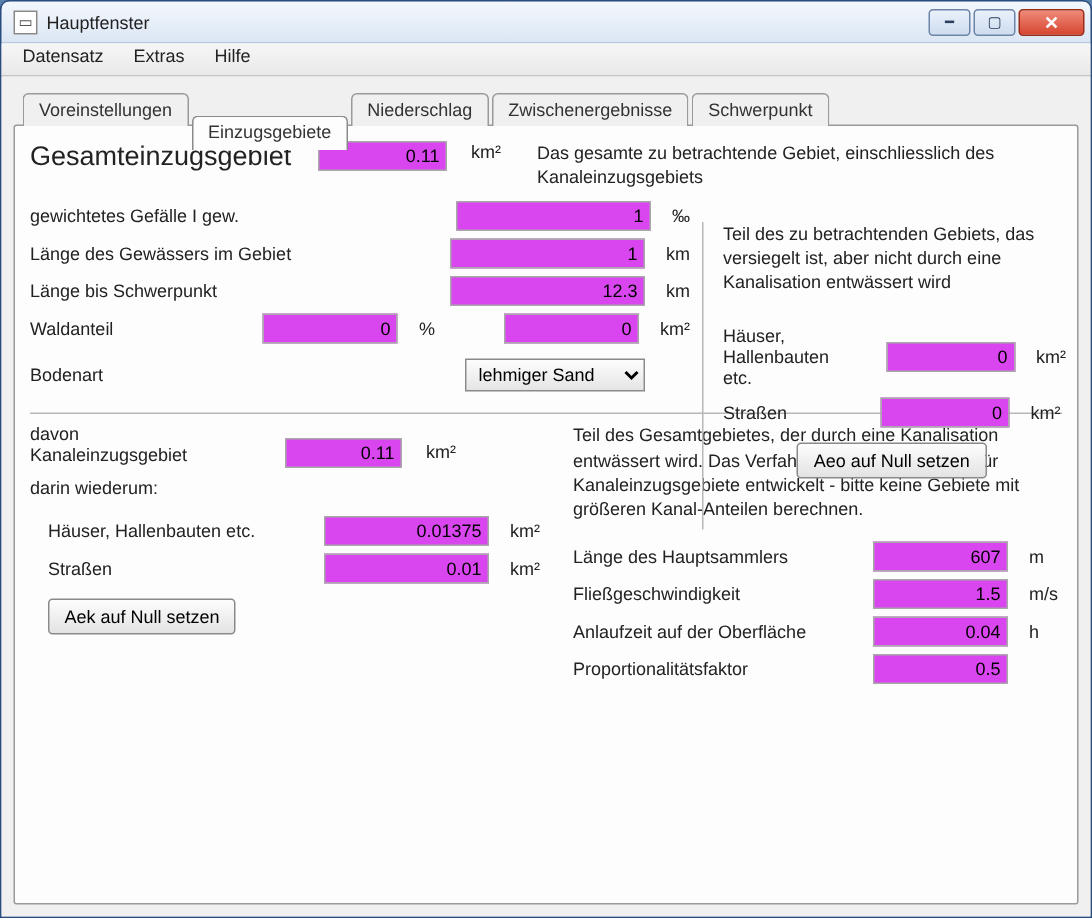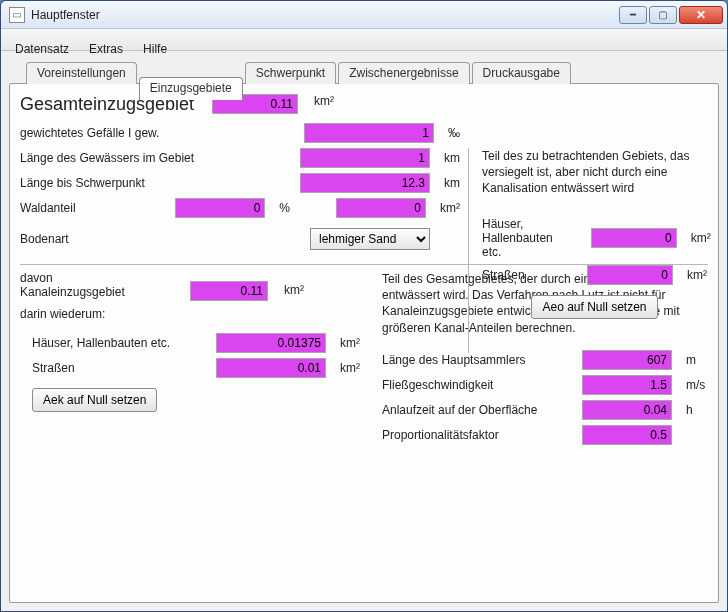--- a/index.html
+++ b/index.html
@@ -55,33 +55,33 @@
   .win-btn.close span { font-weight: bold; font-size: 12px; }
   .menubar {
     height: 22px;
     background: linear-gradient(#f6f6f6, #e9e9e9);
     border-bottom: 1px solid #c4c4c4;
     display: flex;
     align-items: stretch;
     padding: 0 4px;
   }
   .menu-item {
-    padding: 13px 10px;
+    padding: 1px 10px;
     color: #222;
     cursor: pointer;
   }
   .client {
     background: #f0f0f0;
     padding: 10px 8px 8px 8px;
     height: calc(100% - 50px);
   }
   .tabs {
     display: flex;
     align-items: flex-start;
-    margin-left: 17px;
+    margin-left: 6px;
     height: 22px;
     position: relative;
     z-index: 2;
   }
   .tab {
     background: #f0f0f0;
     border: 1px solid #9a9a9a;
     border-bottom: none;
     border-radius: 4px 4px 0 0;
     padding: 3px 10px 4px 10px;
@@ -197,31 +197,32 @@
   <div class="menubar">
     <div class="menu-item">Datensatz</div>
     <div class="menu-item">Extras</div>
     <div class="menu-item">Hilfe</div>
   </div>
 
   <div class="client">
     <div class="tabs">
       <div class="tab">Voreinstellungen</div>
       <div class="tab active">Einzugsgebiete</div>
+      <div class="tab">Niederschlag</div>
+      <div class="tab">Zwischenergebnisse</div>
       <div class="tab">Schwerpunkt</div>
-      <div class="tab">Zwischenergebnisse</div>
-      <div class="tab">Druckausgabe</div>
     </div>
 
     <div class="tab-panel">
 
       <div class="head-row">
         <span class="lbl" style="font-size:18px">Gesamteinzugsgebiet</span>
         <input class="num" value="0.11" style="">
         <span class="unit">km²</span>
+        <span class="desc" style="flex:1;margin-left:14px">Das gesamte zu betrachtende Gebiet, einschliesslich des Kanaleinzugsgebiets</span>
       </div>
 
       <div class="vsep"></div>
 
       <div class="left-col">
         <div class="field-row">
           <span class="lbl grow">gewichtetes Gefälle I gew.</span>
           <input class="num" style="width: 130px;" value="1">
           <span class="unit">‰</span>
         </div>

